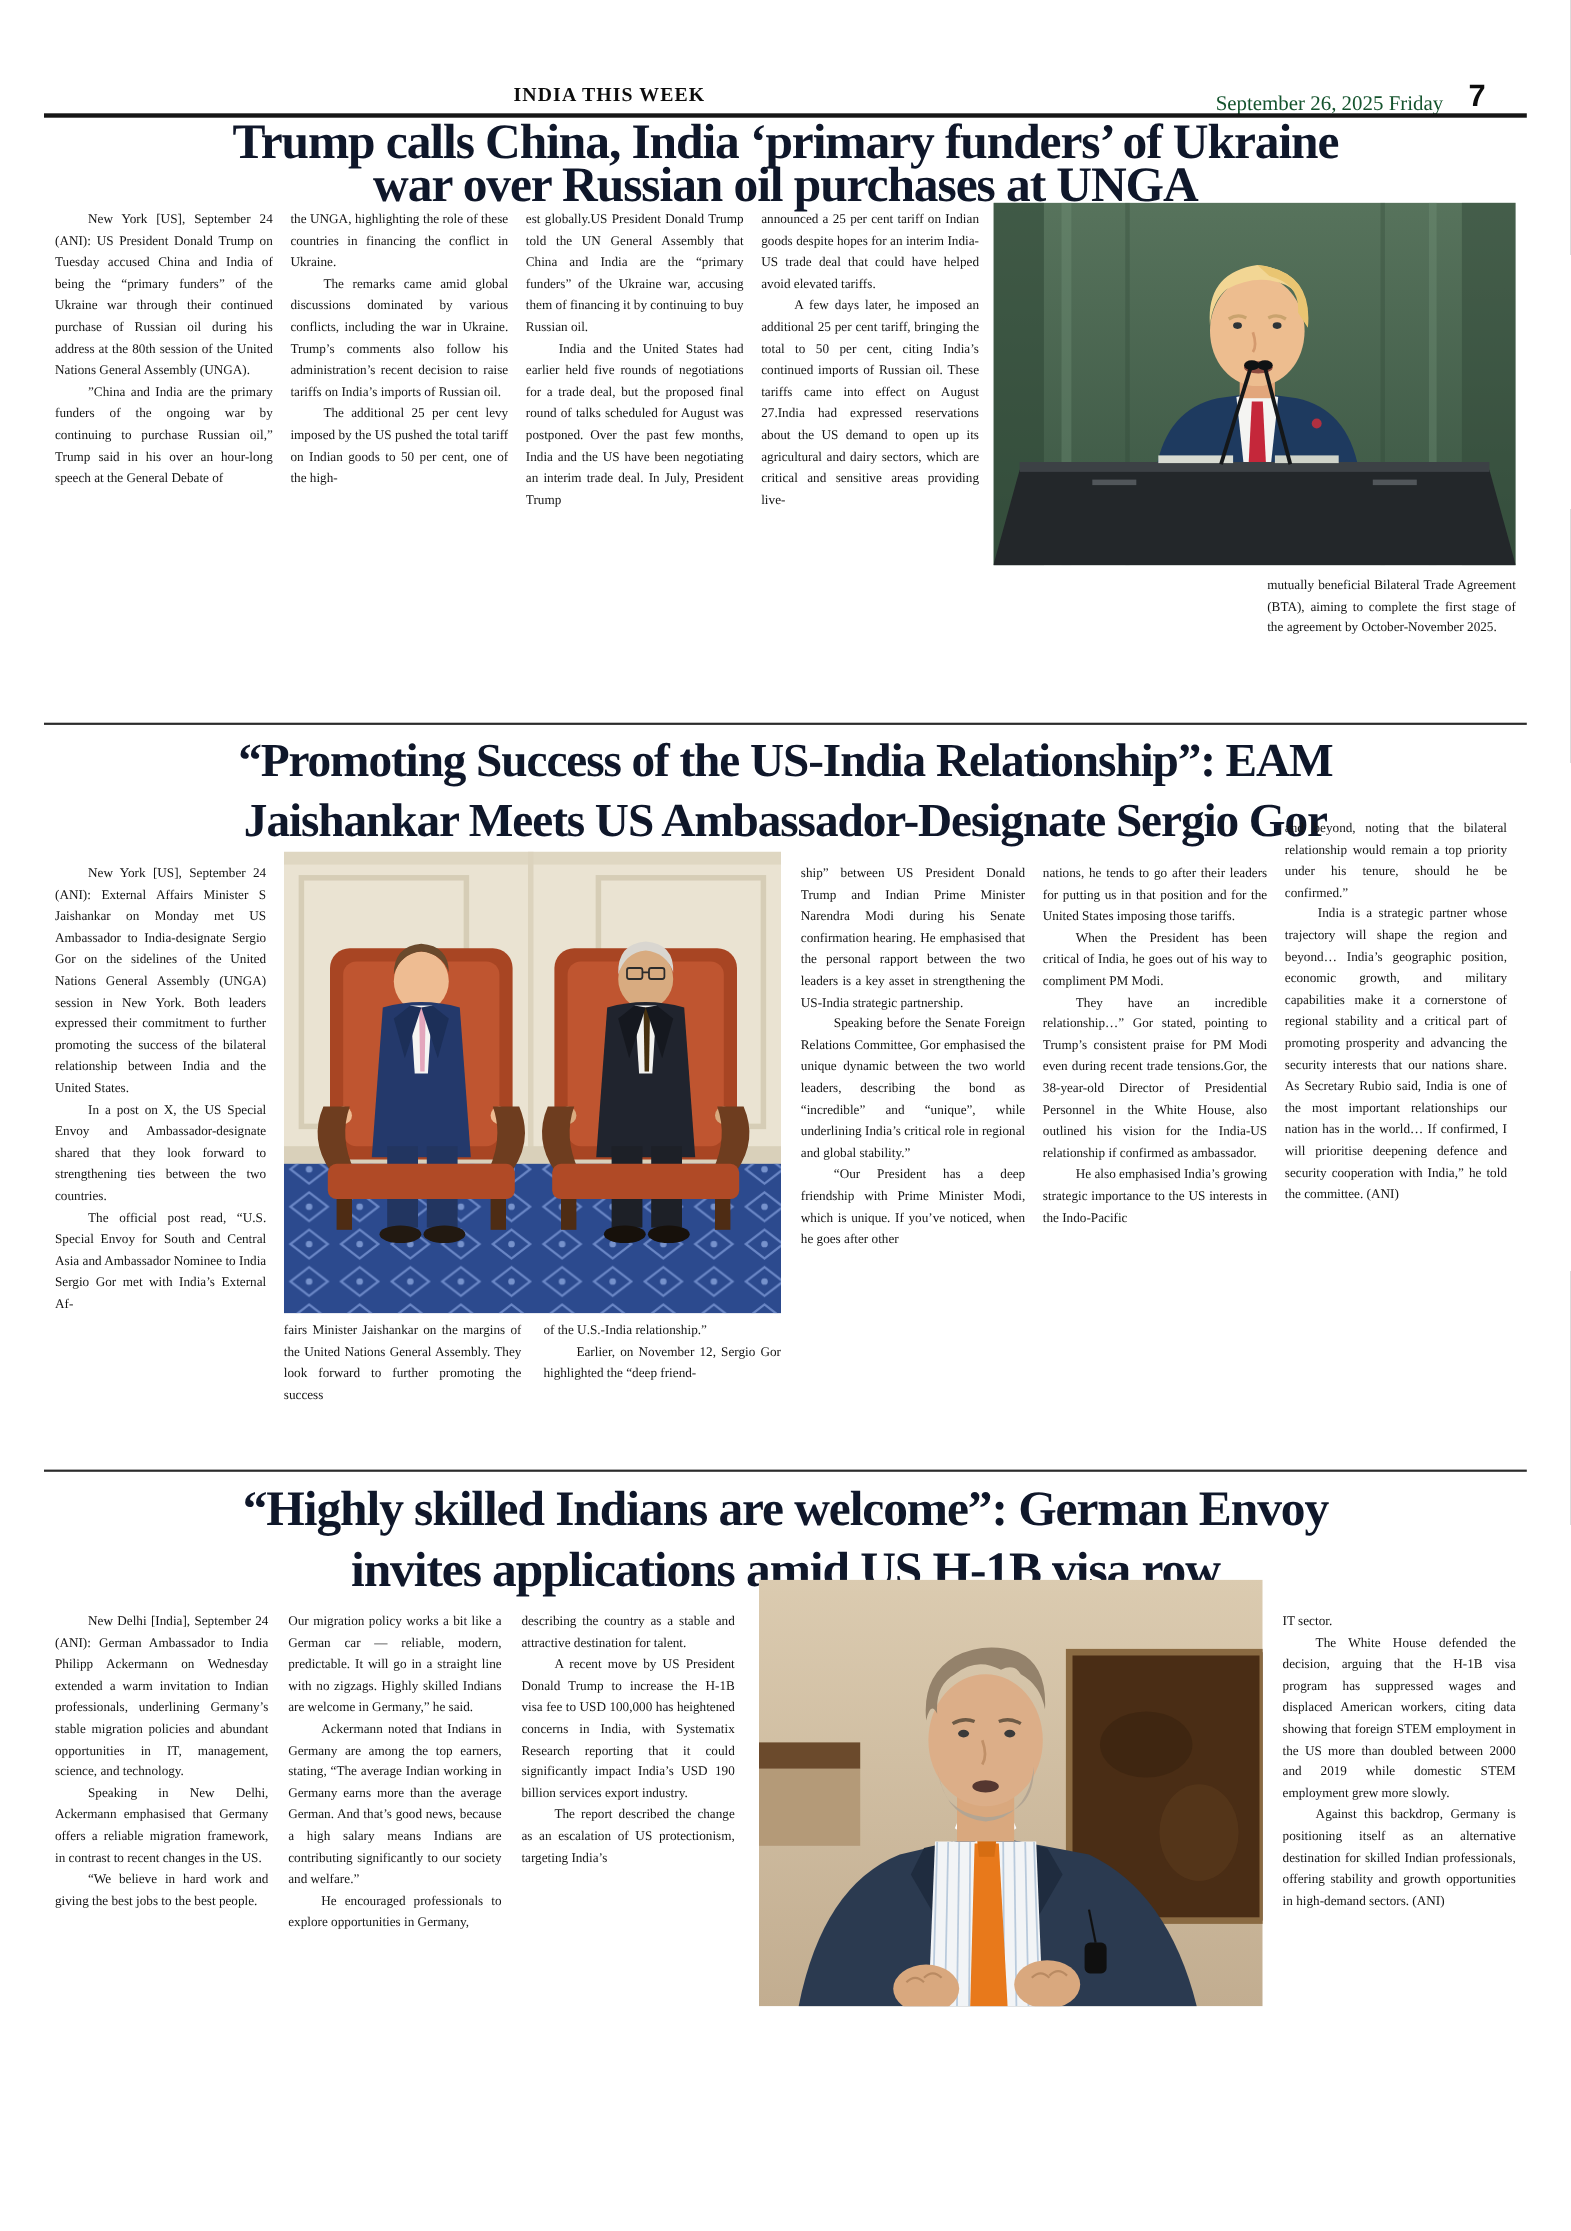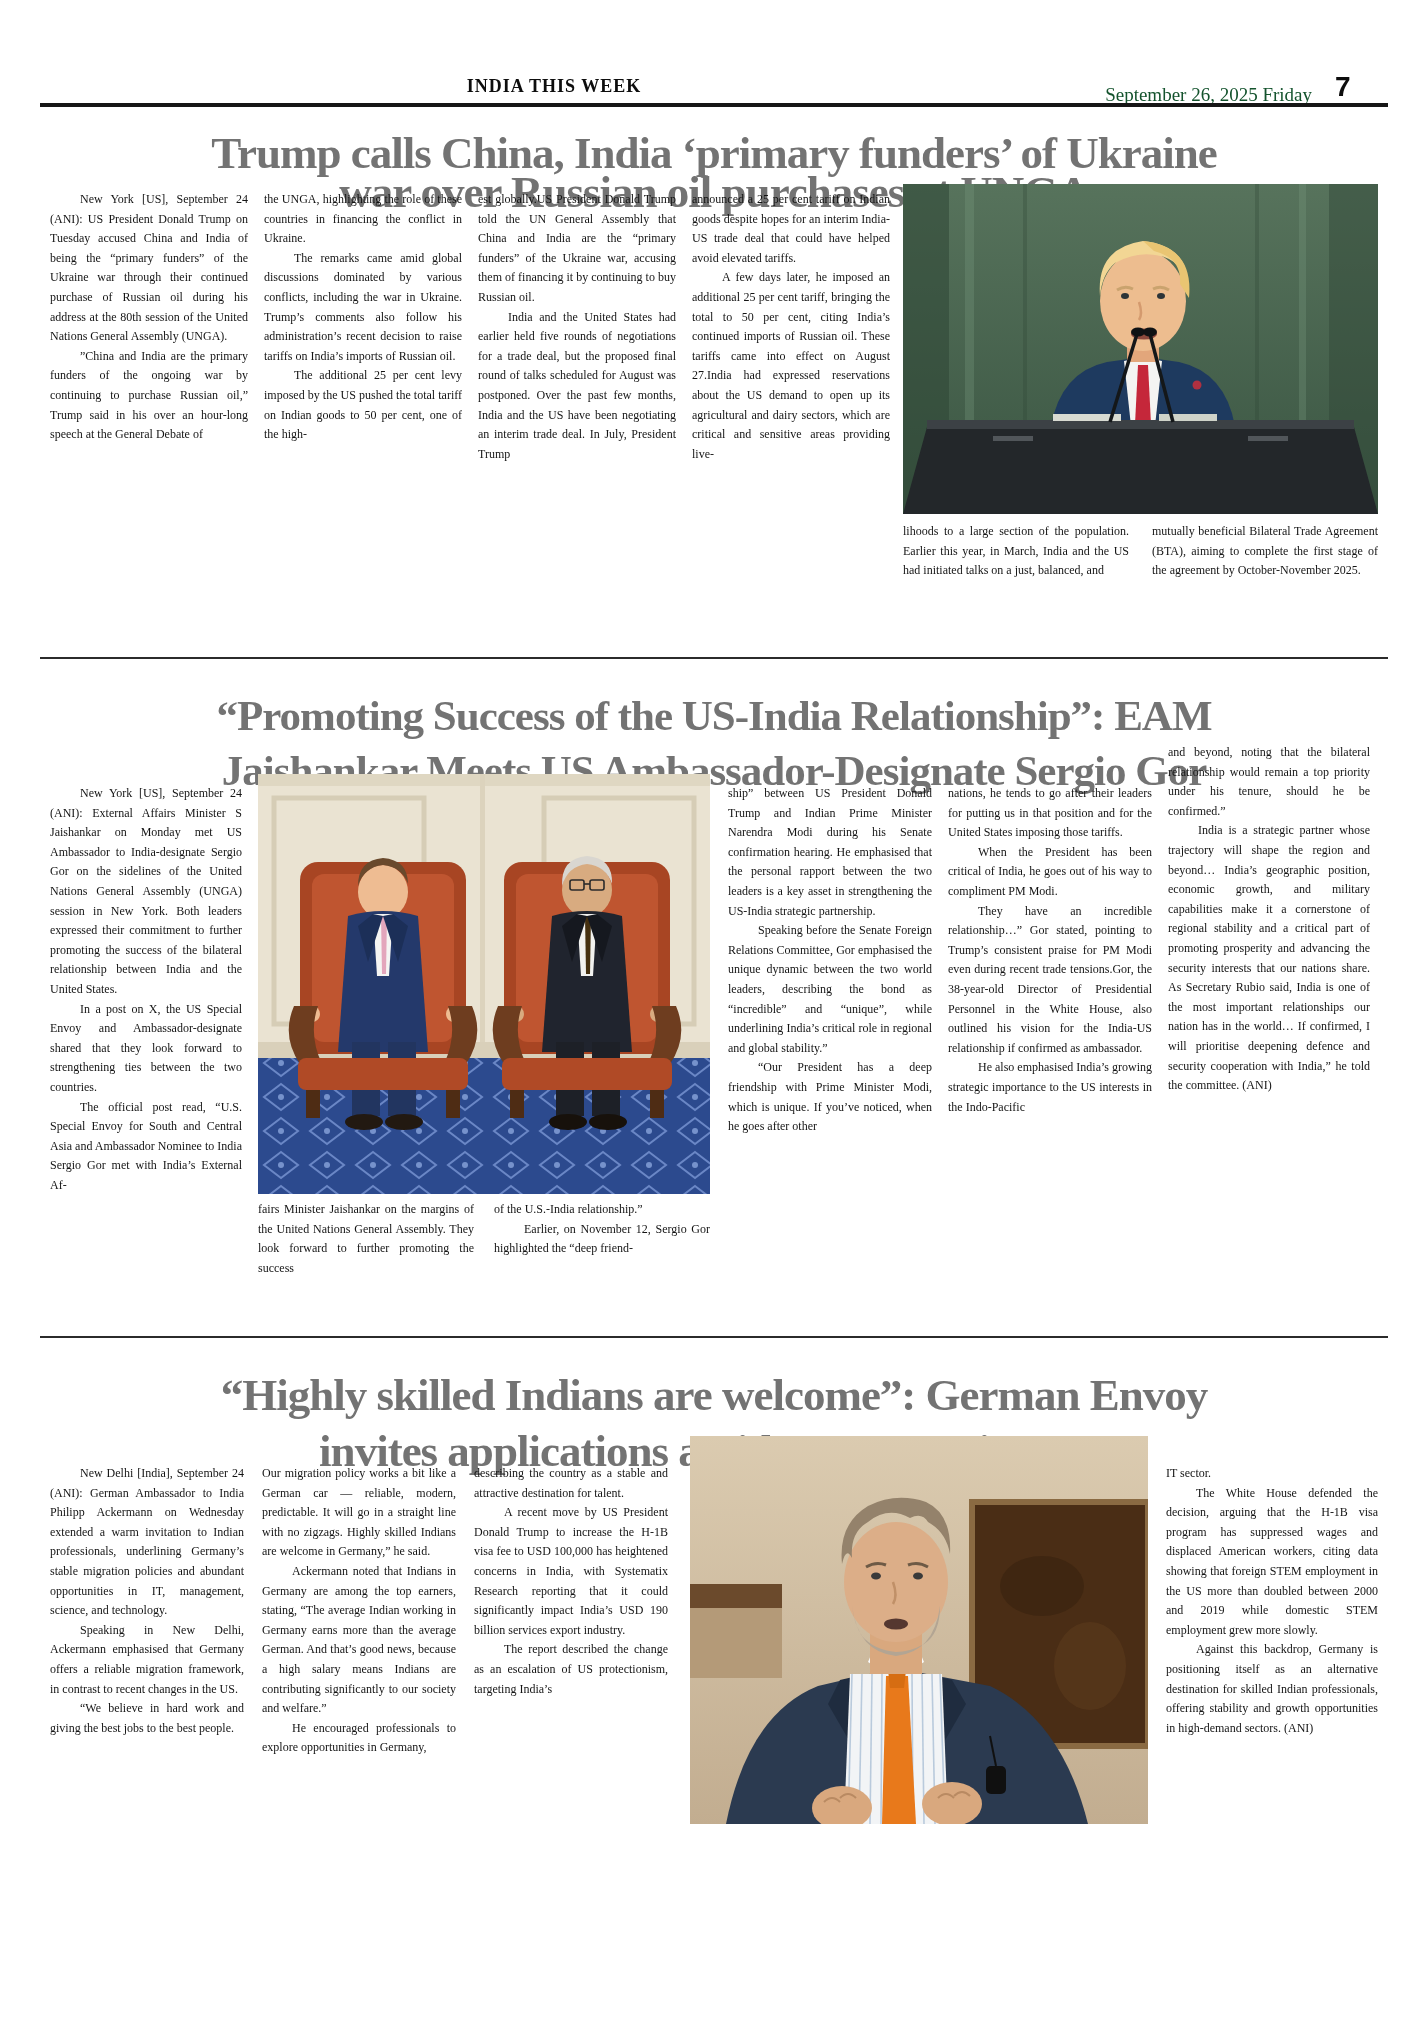--- a/index.html
+++ b/index.html
@@ -7,21 +7,21 @@
         font-family:"Liberation Serif","DejaVu Serif",serif;color:#111;overflow:hidden;}
   .masthead-title{position:absolute;top:76px;left:0;width:1108px;text-align:center;
         font-size:18px;font-weight:700;letter-spacing:1px;color:#0d0d0d;}
   .masthead-date{position:absolute;top:84px;left:1000px;width:312px;text-align:right;
         font-size:19px;font-weight:400;color:#14532d;}
   .page-number{position:absolute;top:71px;left:1335px;font-size:28px;font-weight:700;
         font-family:"Liberation Sans",sans-serif;color:#0d0d0d;}
   .rule-thick{position:absolute;left:40px;width:1348px;height:4px;background:#161616;}
   .rule-thin{position:absolute;left:40px;width:1348px;height:2px;background:#2b2b2b;}
   .hl{position:absolute;left:40px;width:1348px;text-align:center;font-weight:700;
-        color:#737373;letter-spacing:-1px;margin-top:24px;}
+        color:#0f172a;letter-spacing:-1px;}
   .hl1{top:110px;font-size:45px;line-height:39px;}
   .hl2{top:664px;font-size:43px;line-height:55px;}
   .hl3{top:1343px;font-size:45px;line-height:56px;}
   .col{position:absolute;text-align:justify;font-size:12px;line-height:19.6px;
         overflow:hidden;color:#141414;}
   .col p{margin:0;}
   .col p.ind{text-indent:2.5em;}
   .photo{position:absolute;overflow:hidden;}
   .photo svg{display:block;width:100%;height:100%;}
 </style>
@@ -97,23 +97,20 @@
       <rect x="90" y="252" width="40" height="5" fill="#51565a"></rect>
       <rect x="345" y="252" width="40" height="5" fill="#51565a"></rect>
 
       <line x1="207" y1="238" x2="234" y2="150" stroke="#141719" stroke-width="3.5"></line>
       <line x1="270" y1="238" x2="247" y2="150" stroke="#141719" stroke-width="3.5"></line>
       <ellipse cx="235" cy="148" rx="7" ry="4.5" fill="#0f1214"></ellipse>
       <ellipse cx="247" cy="148" rx="7" ry="4.5" fill="#0f1214"></ellipse>
     </svg>
   </div>
 
-  <div class="col" style="left:903px;top:522px;width:226px;height:130px">
-    <p>lihoods to a large section of the population. Earlier this year, in March, India and the US had initiated talks on a just, balanced, and</p>
-  </div>
   <div class="col" style="left:1152px;top:522px;width:226px;height:130px">
     <p>mutually beneficial Bilateral Trade Agreement (BTA), aiming to complete the first stage of the agreement by October-November 2025.</p>
   </div>
 
   <div class="rule-thin" style="top:657px"></div>
 
   <div class="hl hl2">
     <div>“Promoting Success of the US-India Relationship”: EAM</div>
     <div>Jaishankar Meets US Ambassador-Designate Sergio Gor</div>
   </div>

